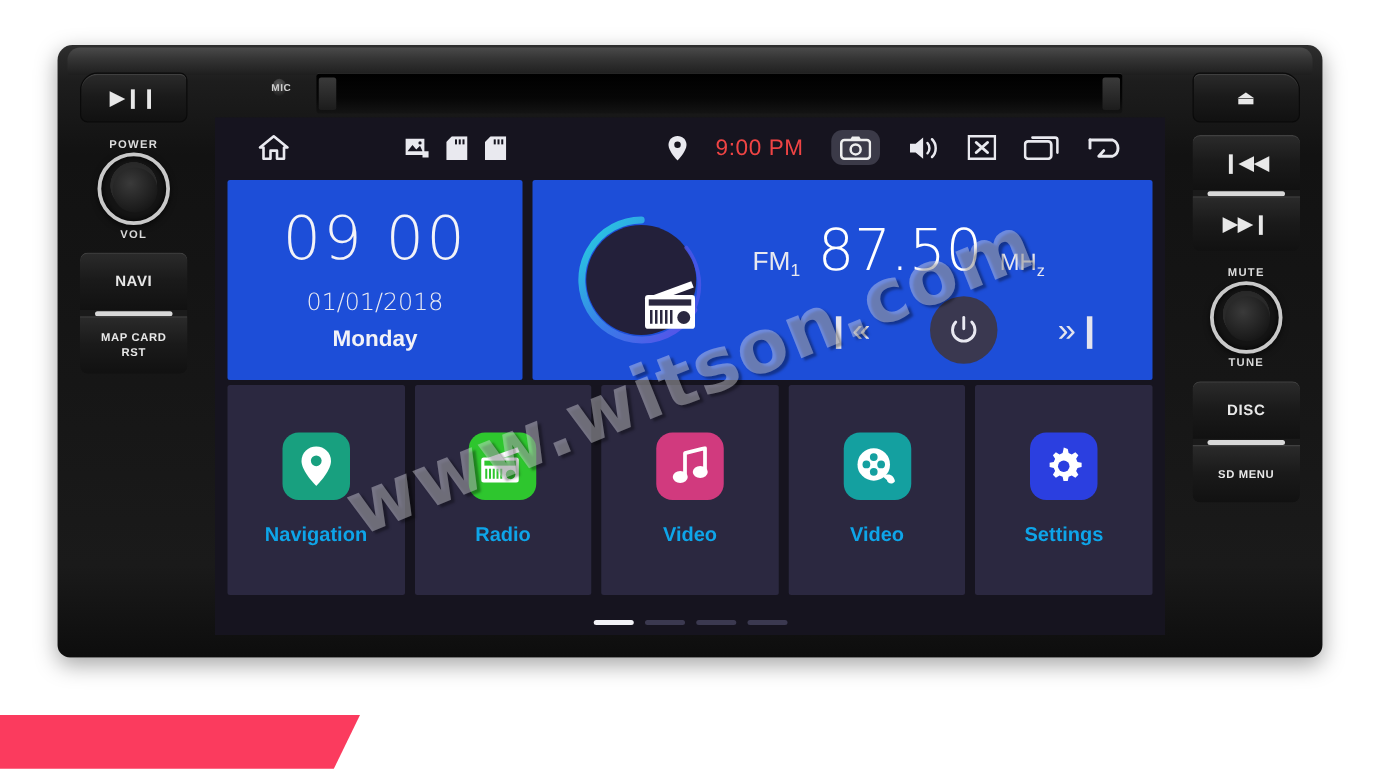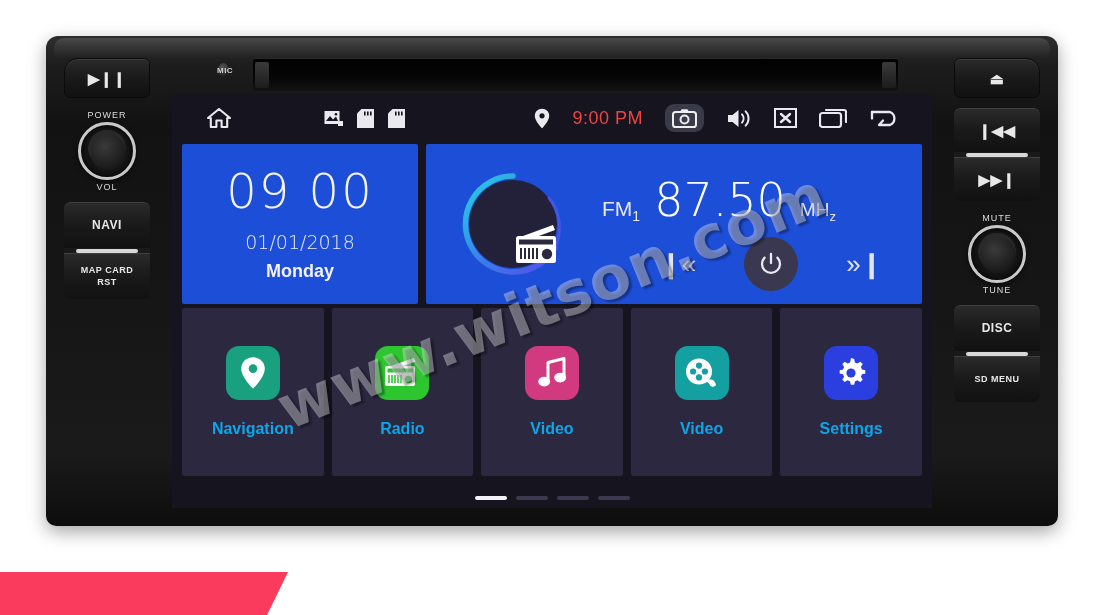--- a/index.html
+++ b/index.html
@@ -79,21 +79,21 @@
   .pair .hwbtn:first-child { border-radius: 6px 6px 0 0; }
   .pair .hwbtn:last-child  { border-radius: 0 0 6px 6px; }
   .divider-bar {
     height: 5px; background:#1a1a1a; display:flex; align-items:center; justify-content:center;
   }
   .divider-bar i { display:block; width: 62px; height: 4px; background: #d8d8d8; border-radius: 2px; }
 
   
   .knob-wrap { margin-top: 12px; text-align: center; }
   .knob-top-label, .knob-bot-label {
-    font-size: 9px; font-weight: normal; color: #dcdcdc; letter-spacing: 1px;
+    font-size: 9px; font-weight: bold; color: #dcdcdc; letter-spacing: 1px;
   }
   .knob {
     width: 58px; height: 58px; margin: 2px auto;
     border-radius: 50%;
     background:
       radial-gradient(circle at 50% 45%, #2a2a2a 0 48%, #151515 49% 100%);
     border: 3px solid #c9c9c9;
     box-shadow: 0 2px 5px rgba(0,0,0,.6), inset 0 0 6px #000;
     position: relative;
   }

